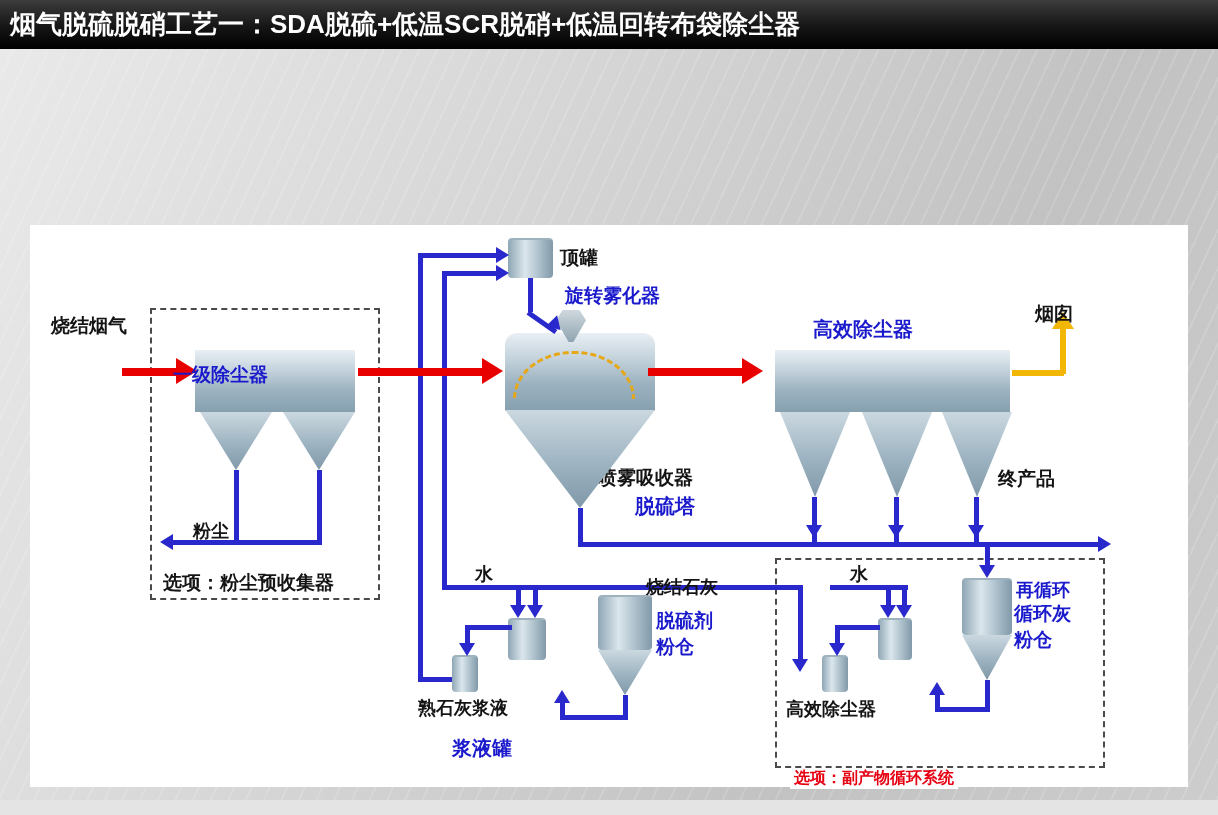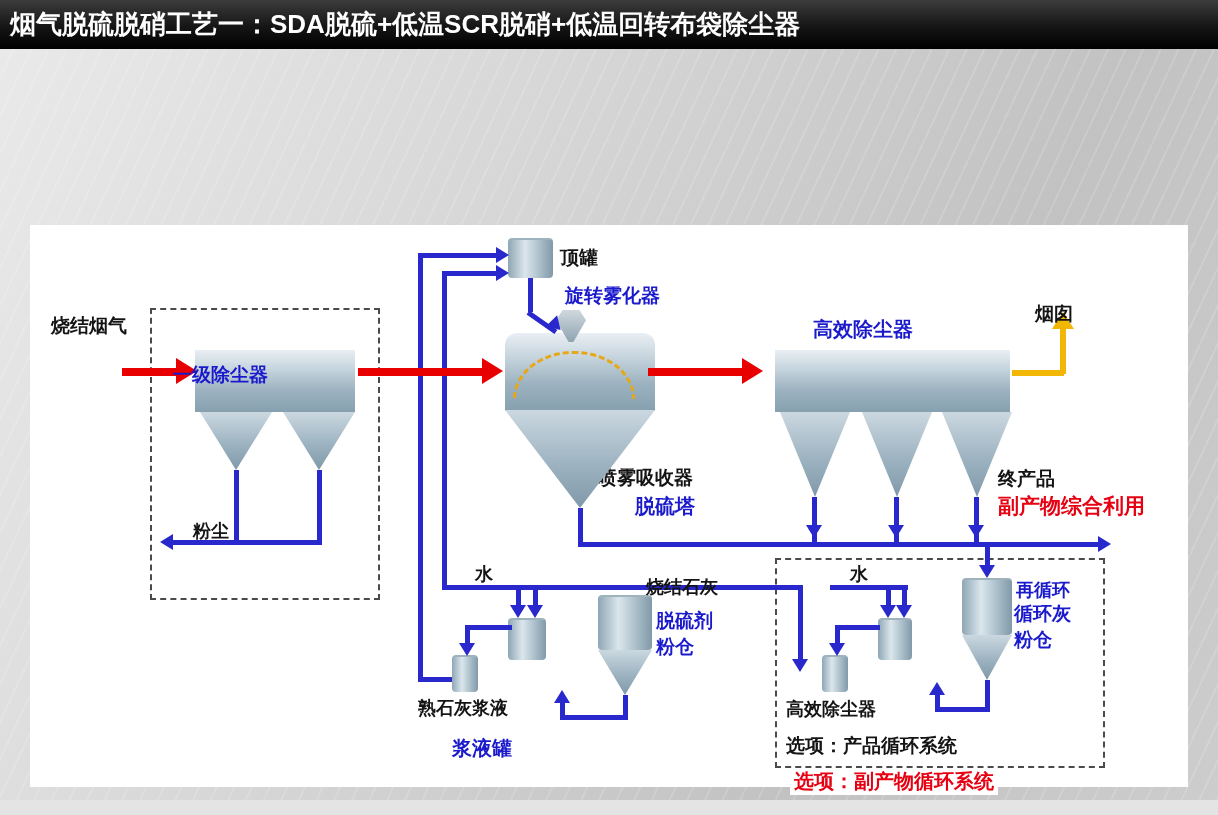--- a/index.html
+++ b/index.html
@@ -184,32 +184,31 @@
 
     <div class="lbl" style="left:21px;top:88px;">烧结烟气</div>
     <div class="lbl blue" style="left:143px;top:89px;margin-top:48px;">一级除尘器</div>
     <div class="lbl" style="left:530px;top:20px;">顶罐</div>
     <div class="lbl blue" style="left:535px;top:58px;">旋转雾化器</div>
     <div class="lbl blue" style="left:783px;top:91px;font-size:20px;">高效除尘器</div>
     <div class="lbl" style="left:1005px;top:76px;">烟囱</div>
     <div class="lbl under-cone" style="left:568px;top:240px;">喷雾吸收器</div>
     <div class="lbl blue" style="left:605px;top:268px;font-size:20px;">脱硫塔</div>
     <div class="lbl" style="left:968px;top:241px;">终产品</div>
-    <div class="lbl redlbl" style="left:964px;top:267px;">副产物综合利用</div>
     <div class="lbl sm" style="left:163px;top:294px;">粉尘</div>
+    <div class="lbl" style="left:133px;top:345px;">选项：粉尘预收集器</div>
     <div class="lbl sm" style="left:445px;top:337px;">水</div>
     <div class="lbl sm" style="left:616px;top:350px;">烧结石灰</div>
     <div class="lbl blue" style="left:626px;top:383px;">脱硫剂</div>
     <div class="lbl blue" style="left:626px;top:409px;">粉仓</div>
     <div class="lbl sm" style="left:388px;top:471px;">熟石灰浆液</div>
     <div class="lbl blue" style="left:422px;top:510px;font-size:20px;">浆液罐</div>
     <div class="lbl sm" style="left:820px;top:337px;">水</div>
     <div class="lbl blue sm" style="left:986px;top:353px;">再循环</div>
     <div class="lbl blue" style="left:984px;top:376px;">循环灰</div>
     <div class="lbl blue" style="left:984px;top:402px;">粉仓</div>
     <div class="lbl sm" style="left:756px;top:472px;">高效除尘器</div>
-    <div class="lbl" style="left:756px;top:508px;">选项：产品循环系统</div>
-    <div class="lbl redlbl" style="left:760px;top:543px;font-size:20px;">选项：副产物循环系统</div>
+    <div class="lbl redlbl" style="left:760px;top:543px;font-size:16px;">选项：副产物循环系统</div>
 
   </div>
 
   <div class="bottom-strip"></div>
 </div>
 
 </body></html>

